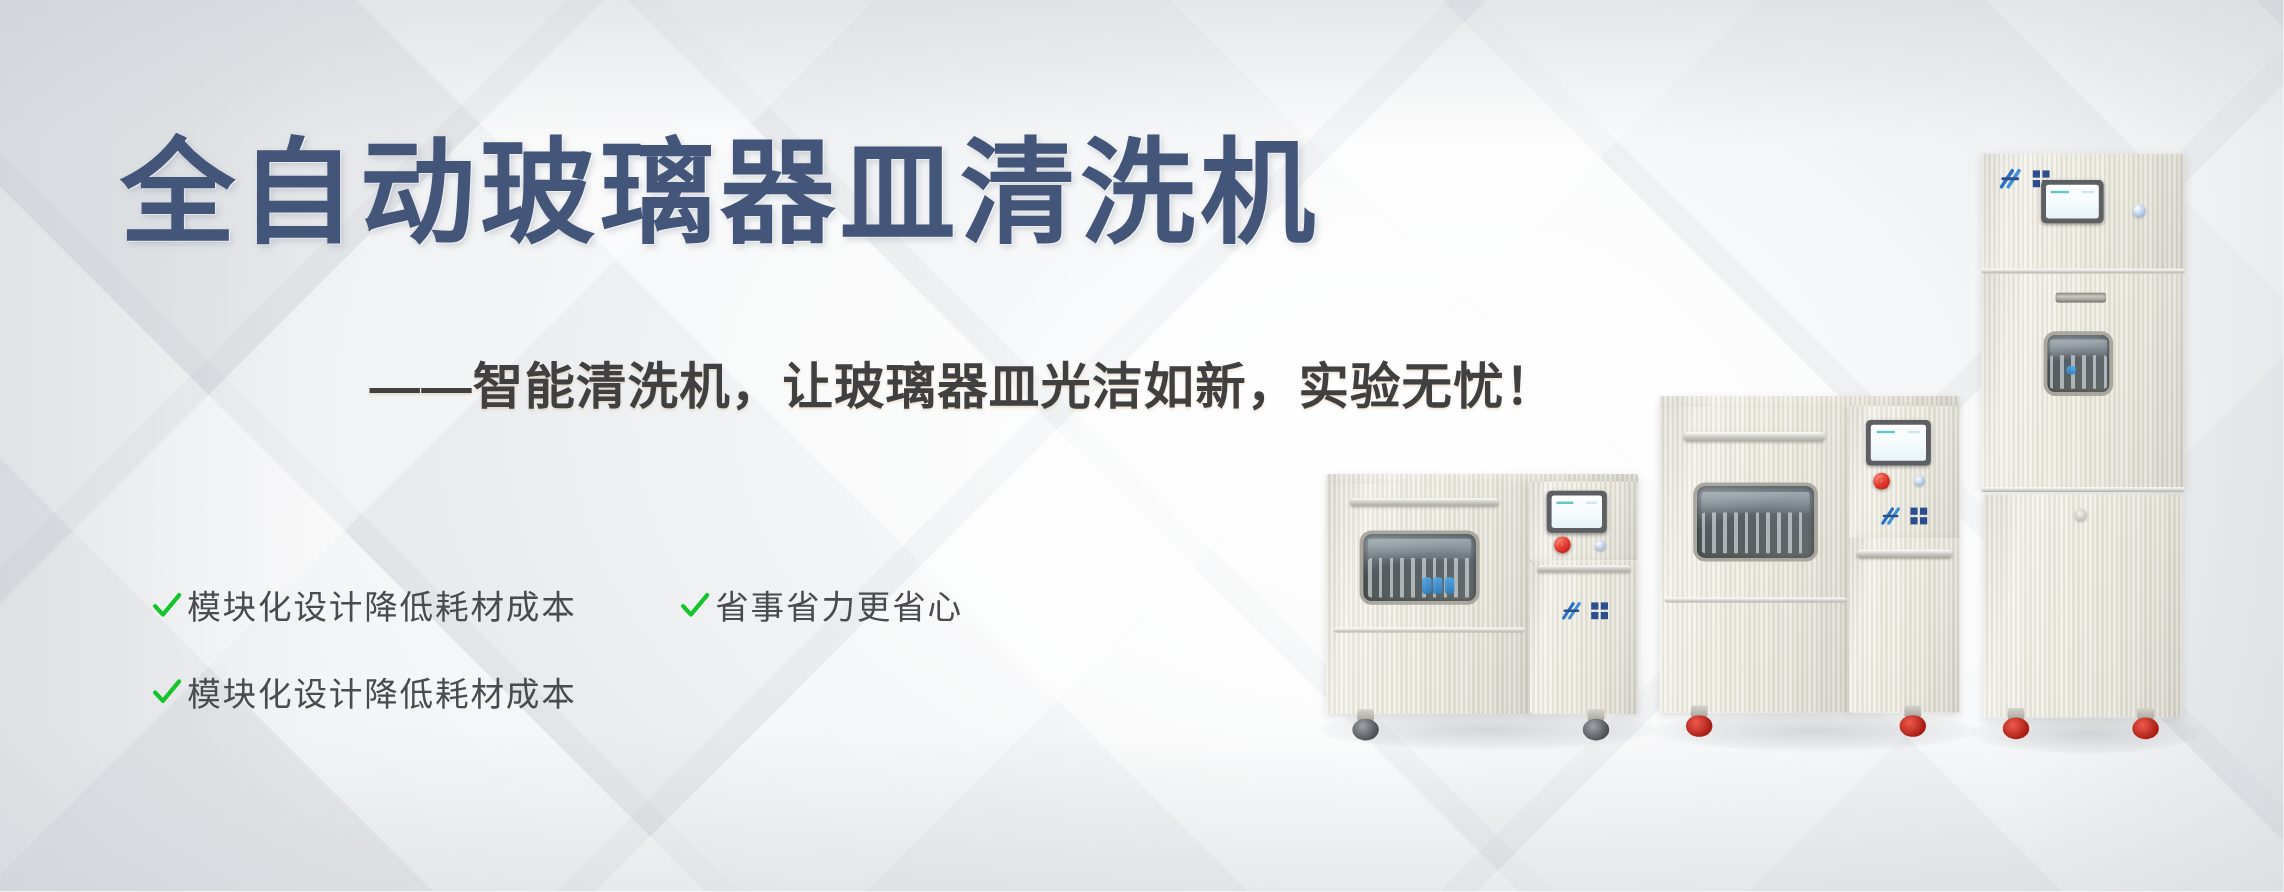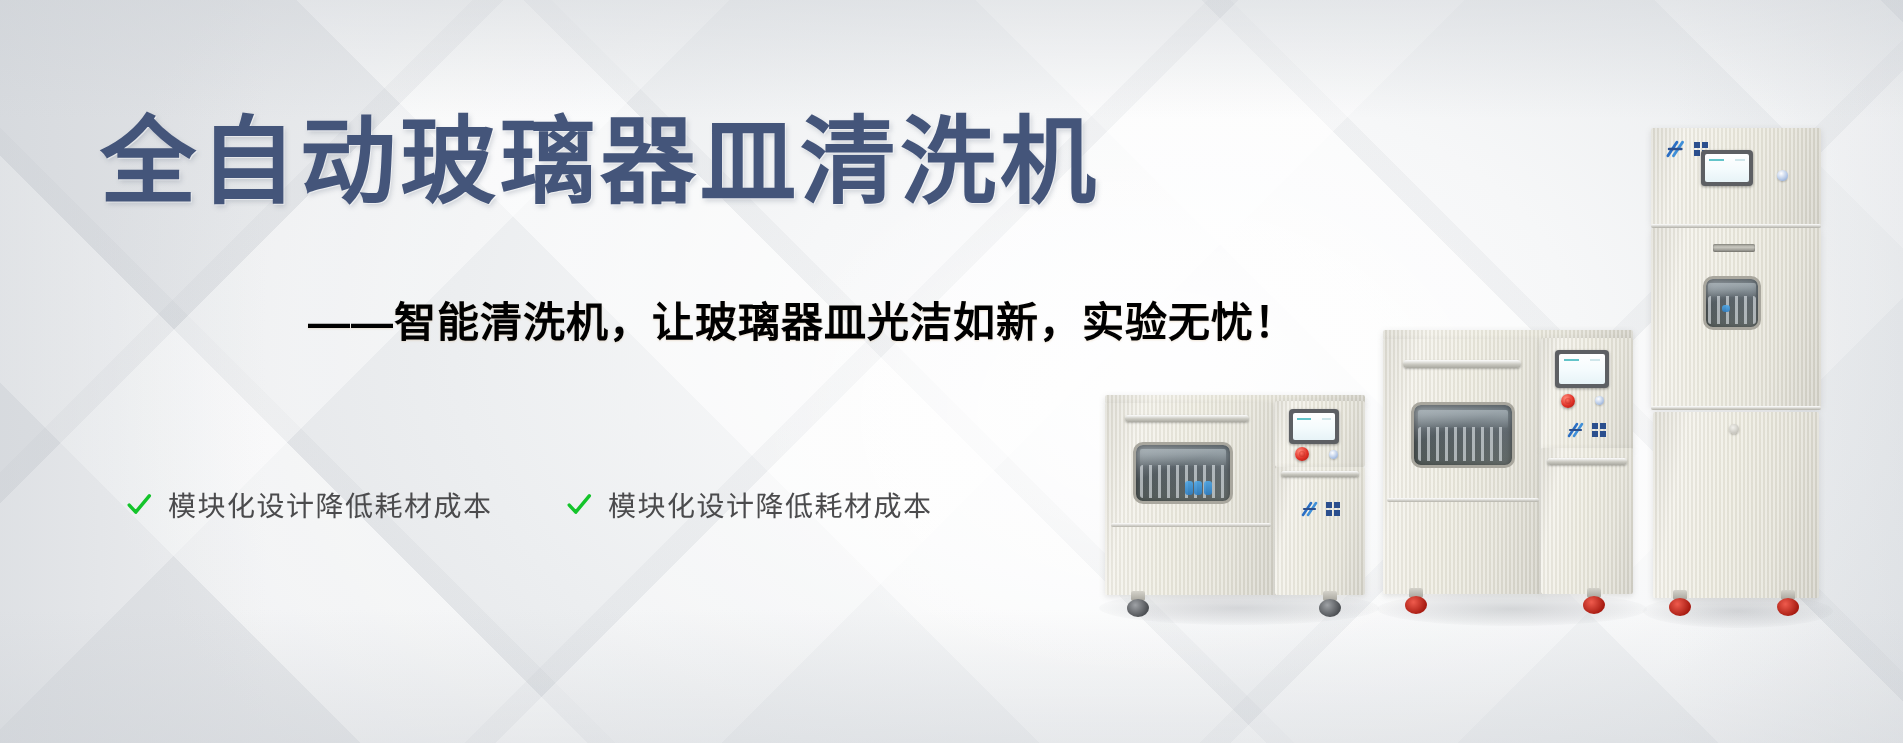--- a/index.html
+++ b/index.html
@@ -97,39 +97,39 @@
     white-space: nowrap;
   }
 
   .subheadline {
     position: absolute;
     left: 308px;
     top: 288px;
     font-size: 42px;
     font-weight: bold;
     letter-spacing: 1px;
-    color: #000000;
+    color: #404040;
     white-space: nowrap;
     text-shadow: 0 1px 2px rgba(200,150,90,0.25);
   }
 
   .features {
     position: absolute;
     left: 126px;
     top: 468px;
     width: 1000px;
     display: grid;
     grid-template-columns: 440px 560px;
     grid-auto-rows: 72px;
     align-items: center;
   }
   .feature {
     display: flex;
     align-items: center;
-    gap: 16px;
+    gap: 4px;
     white-space: nowrap;
   }
   .check {
     flex: 0 0 auto;
     width: 26px;
     height: 26px;
     display: block;
   }
   .feature-label {
     font-size: 28px;
@@ -339,20 +339,26 @@
 
     <div class="features">
 
       <div class="feature">
         <svg class="check" viewBox="0 0 24 24">
           <path d="M3 13 L9 19.5 L21.5 4.5" fill="none" stroke="#14c42b" stroke-width="3.2" stroke-linecap="round" stroke-linejoin="round"></path>
         </svg>
         <span class="feature-label">模块化设计降低耗材成本</span>
       </div>
 
+      <div class="feature">
+        <svg class="check" viewBox="0 0 24 24">
+          <path d="M3 13 L9 19.5 L21.5 4.5" fill="none" stroke="#14c42b" stroke-width="3.2" stroke-linecap="round" stroke-linejoin="round"></path>
+        </svg>
+        <span class="feature-label">省事省力更省心</span>
+      </div>
 
       <div class="feature">
         <svg class="check" viewBox="0 0 24 24">
           <path d="M3 13 L9 19.5 L21.5 4.5" fill="none" stroke="#14c42b" stroke-width="3.2" stroke-linecap="round" stroke-linejoin="round"></path>
         </svg>
         <span class="feature-label">模块化设计降低耗材成本</span>
       </div>
 
 
     </div>

